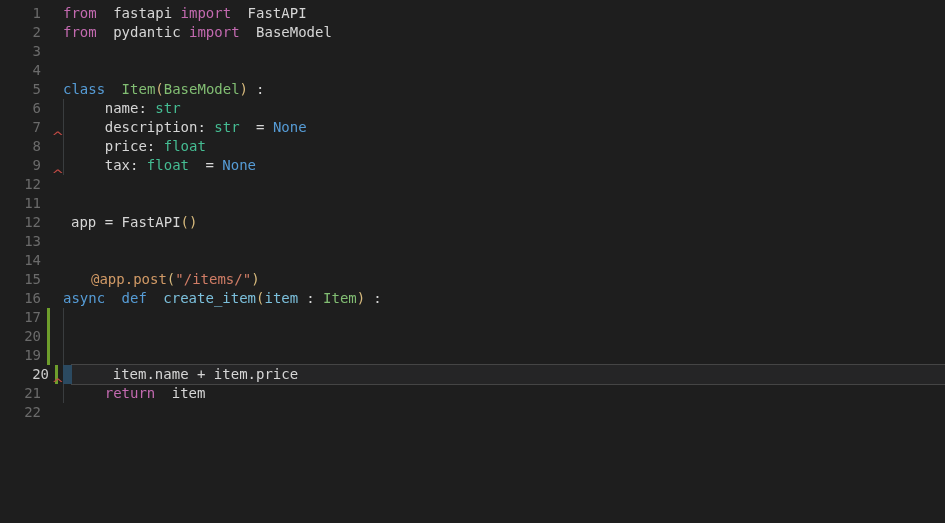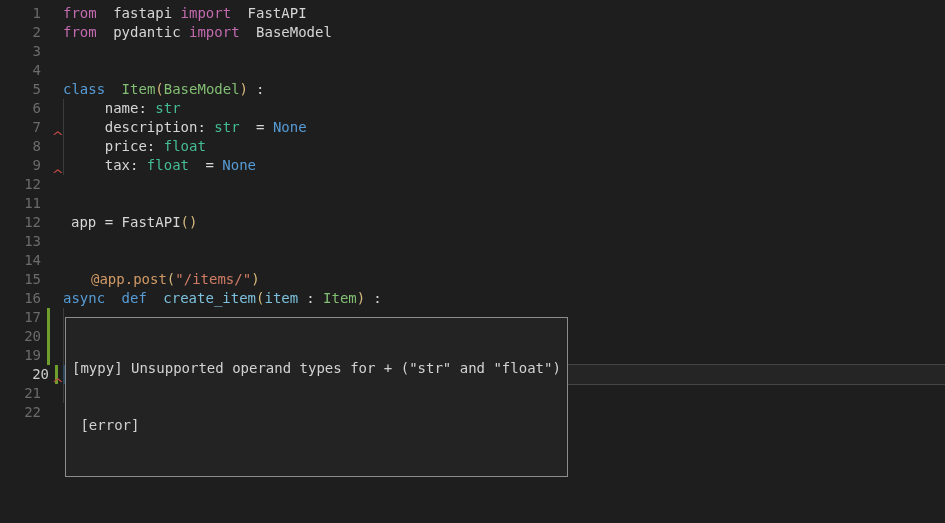--- a/index.html
+++ b/index.html
@@ -188,17 +188,13 @@
       </div>
     </div>
   <div>
       <div class="indent-guide" style="top: 99px; height: 76px;"></div>
       <div class="indent-guide" style="top: 308px; height: 95px;"></div>
       <div class="error-caret" style="top: 130px;">^</div>
       <div class="error-caret" style="top: 168px;">^</div>
       <div class="error-caret" style="top: 377px;">^</div>
       <div class="cursor-block" style="top: 365px; left: 63px;"></div>
     </div>
-  <div class="tooltip">
-    <div>[mypy] Unsupported operand types for + ("str" and "float")</div>
-    <div> [error]</div>
-  </div>
 </div>
 
 </body></html>

